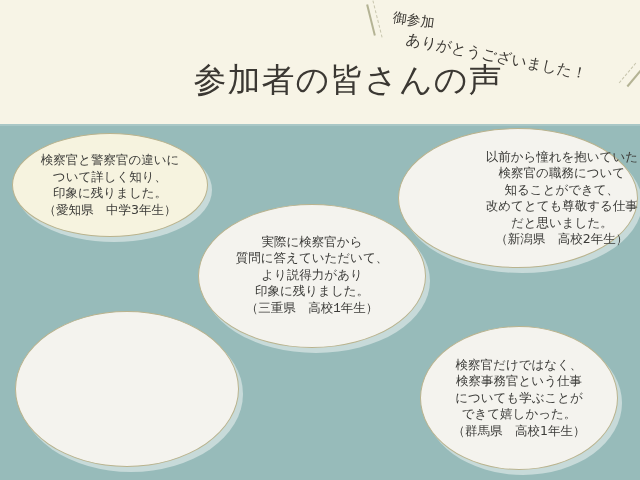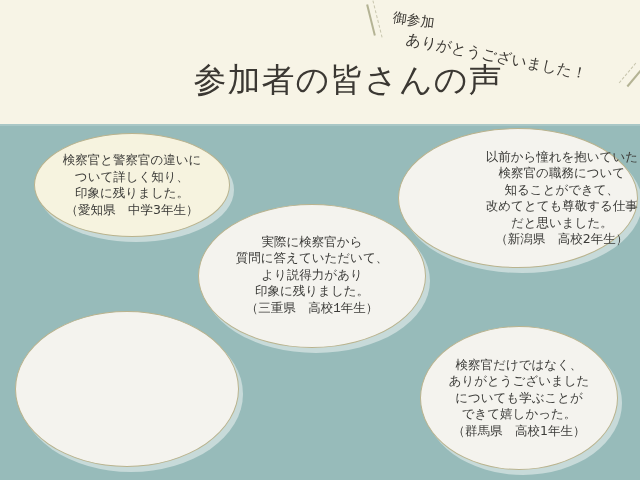--- a/index.html
+++ b/index.html
@@ -64,21 +64,21 @@
     <div class="deco-slash" style="left:-4px; top:4px; height:32px; transform:rotate(-14deg);"></div>
     <div class="deco-dash" style="left:3px; top:0px; height:38px; transform:rotate(-14deg);"></div>
     <div class="thanks-line1">御参加</div>
     <div class="thanks-line2">ありがとうございました！</div>
     <div class="deco-dash" style="left:253px; top:60px; height:26px; transform:rotate(40deg);"></div>
     <div class="deco-slash" style="left:262px; top:60px; height:30px; transform:rotate(40deg);"></div>
   </div>
   <div class="title">参加者の皆さんの声</div>
 </div>
 
-<div class="bubble cream" style="left:34px; top:133px; width:196px; height:104px;">
+<div class="bubble cream" style="left:12px; top:133px; width:196px; height:104px;">
   <div class="shadow"></div>
   <div class="face"></div>
   <div class="text">検察官と警察官の違いに
 ついて詳しく知り、
 印象に残りました。
 （愛知県　中学3年生）</div>
 </div>
 
 <div class="bubble white" style="left:398px; top:128px; width:240px; height:140px;justify-content:flex-end;">
   <div class="shadow"></div>
@@ -103,17 +103,17 @@
 
 <div class="bubble white" style="left:15px; top:311px; width:224px; height:156px;">
   <div class="shadow"></div>
   <div class="face"></div>
 </div>
 
 <div class="bubble white" style="left:420px; top:326px; width:198px; height:144px;">
   <div class="shadow"></div>
   <div class="face"></div>
   <div class="text">検察官だけではなく、
-ありがとうございました
+検察事務官という仕事
 についても学ぶことが
 できて嬉しかった。
 （群馬県　高校1年生）</div>
 </div>
 
 </body></html>

